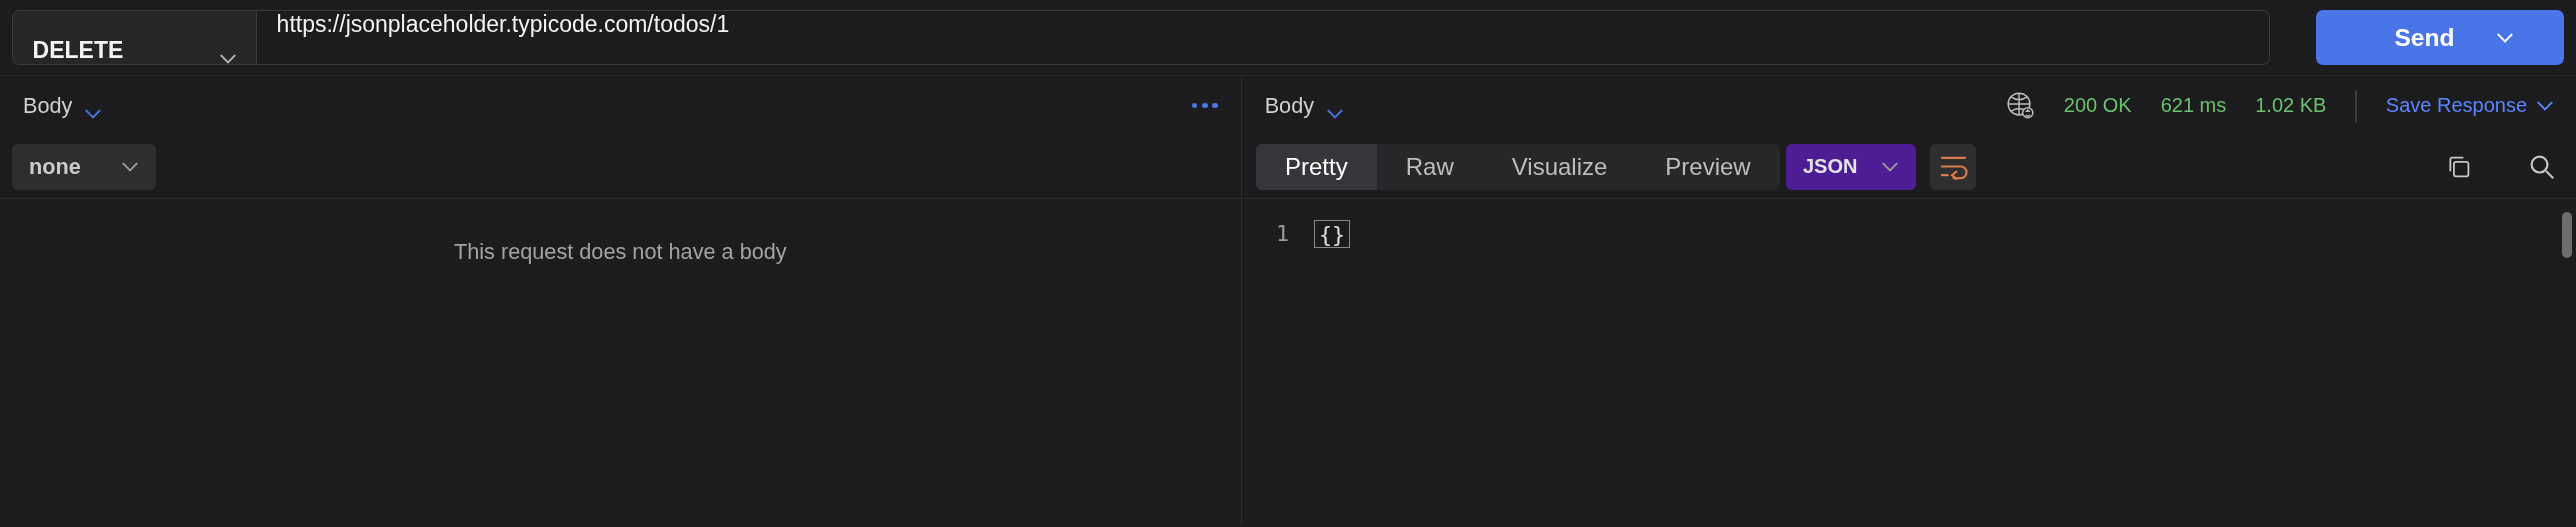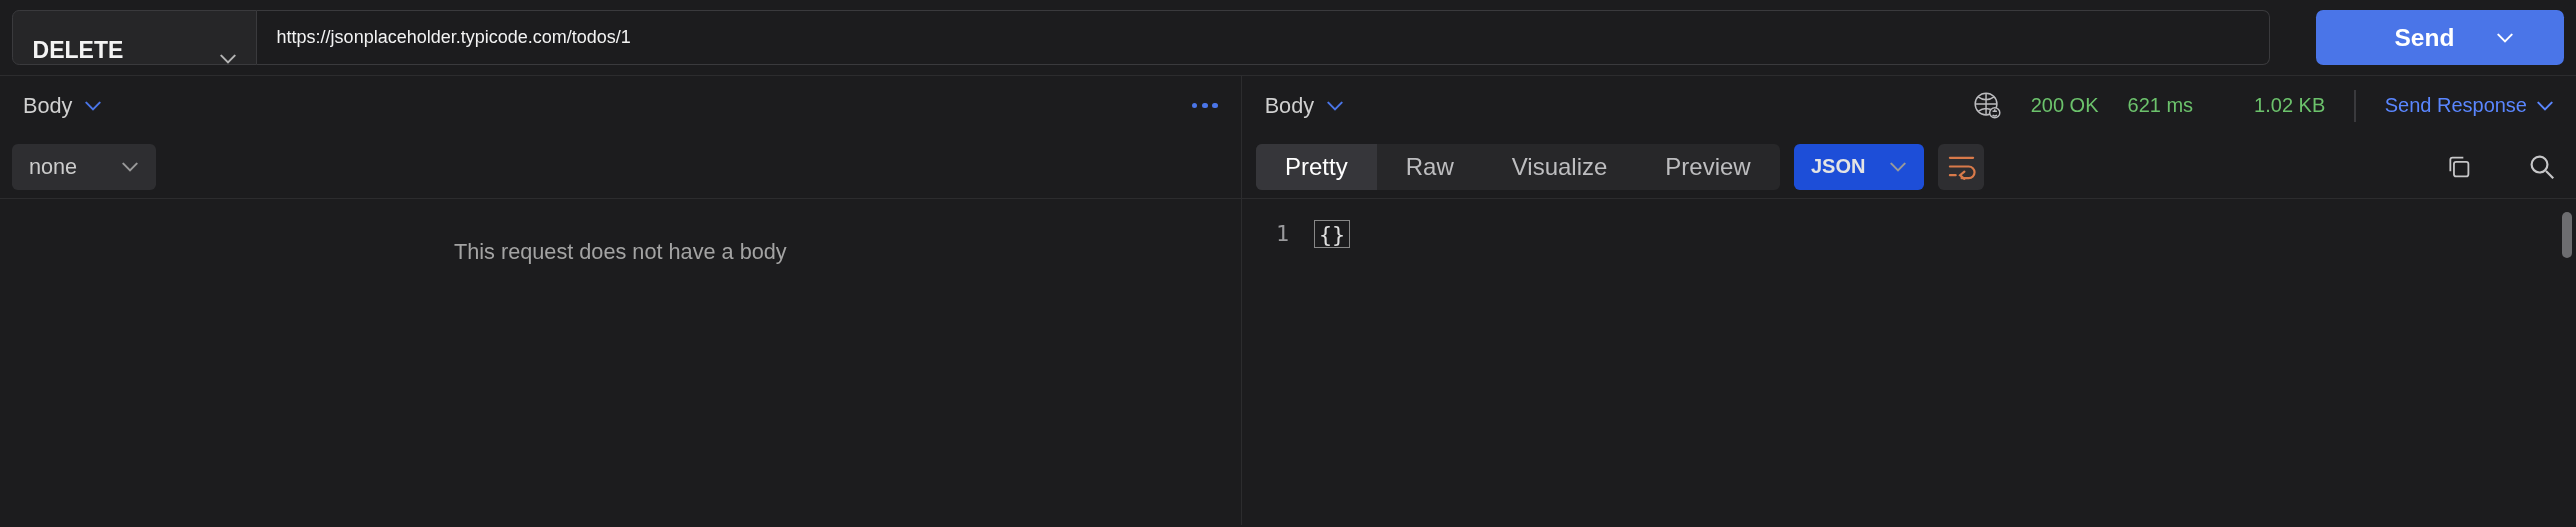--- a/index.html
+++ b/index.html
@@ -36,24 +36,23 @@
   }
   .method-select .chev { fill: #b5b5b5; }
   .url-input {
     flex: 1;
     height: 55px;
     border: 1.4px solid #3a3a3d;
     border-left: none;
     border-radius: 0 7.2px 7.2px 0;
     background: #1c1c1e;
     display: flex;
-    align-items: center;
     padding: 0 20px;
     color: #f3f3f3;
-    font-size: 18px;
+    font-size: 23px;
     font-weight: 400;
     margin-left: -11.6px;
   }
   .send-btn {
     height: 55px;
     min-width: 217px;
     background: #4a75e8;
     color: #ffffff;
     border-radius: 7.2px;
     display: flex;
@@ -84,21 +83,21 @@
 
   
   .tab-header {
     display: flex;
     align-items: center;
     height: 59px;
     padding: 0 23px;
   }
   .tab-item {
     display: flex;
-    align-items: center;
+    align-items: flex-end;
     gap: 13px;
     color: #d0d0d0;
     font-size: 21.7px;
     cursor: pointer;
   }
   .tab-item .chev { fill: #4a75e8; }
   .spacer { flex: 1; }
   .dots { display:flex; gap:4.3px; cursor:pointer; }
   .dots span { width:5.8px; height:5.8px; border-radius:50%; background:#4a75e8; }
 
@@ -115,20 +114,21 @@
     border-radius: 5.8px;
     height: 46px;
     min-width: 144px;
     display:flex;
     align-items:center;
     justify-content:space-between;
     padding: 0 17.3px;
     color:#cccccc;
     font-size:21.7px;
     cursor:pointer;
+    font-weight:bold;
   }
   .none-pill .chev { fill:#9a9a9a; }
   .no-body-msg {
     flex:1;
     display:flex;
     align-items:flex-start;
     justify-content:center;
     padding-top: 40px;
     color:#a3a3a3;
     font-size:21.7px;
@@ -137,21 +137,21 @@
   
   .resp-status-row {
     display:flex;
     align-items:center;
     height: 59px;
     padding: 0 23px;
     gap: 29px;
   }
   .status-green { color:#6cc26c; font-size:20px; white-space:nowrap; }
   .status-time  { color:#6cc26c; font-size:20px; white-space:nowrap; }
-  .status-size  { color:#6cc26c; font-size:20px; white-space:nowrap;margin-left:32px; }
+  .status-size  { color:#6cc26c; font-size:20px; white-space:nowrap; }
   .divider-v { width:1.4px; height:32px; background:#3a3a3d; }
   .save-resp { color:#5a86ff; font-size:20px; display:flex; align-items:center; gap:10px; cursor:pointer; white-space:nowrap; }
   .save-resp .chev { fill:#5a86ff; }
 
   
   .resp-toolbar {
     display:flex;
     align-items:center;
     height: 64px;
     padding: 0 14.4px;
@@ -169,22 +169,22 @@
     display:flex;
     align-items:center;
     justify-content:center;
     padding: 0 29px;
     color:#bdbdbf;
     font-size:24px;
     cursor:pointer;
   }
   .view-tab.active { background:#36363a; color:#ffffff; }
   .json-pill {
-    margin-left: 14px;
-    background:#1d4ed8;
+    margin-left: 6px;
+    background:#4c1d95;
     border-radius:5.8px;
     height:46px;
     min-width:130px;
     display:flex;
     align-items:center;
     justify-content:space-between;
     padding: 0 17.3px;
     color:#e4e4e4;
     font-size:20px;
     font-weight:700;
@@ -312,21 +312,21 @@
         <circle cx="18" cy="18" r="15"></circle>
         <path d="M3 18 H33 M18 3 V33 M7 8 Q18 16 29 8 M7 28 Q18 20 29 28"></path>
         <circle cx="30" cy="30" r="7" fill="#1c1c1e"></circle>
         <path d="M27 28 H33 M30 25 V27 M27 33 A4 4 0 0 0 33 33"></path>
       </svg>
       <span class="status-green">200 OK</span>
       <span class="status-time">621 ms</span>
       <span class="status-size">1.02 KB</span>
       <div class="divider-v"></div>
       <div class="save-resp">
-        <span>Send Response</span>
+        <span>Save Response</span>
         <svg class="chev" viewBox="0 0 24 14">
             <path d="M2 2 L12 12 L22 2" stroke="#5a86ff" stroke-width="3" fill="none" stroke-linecap="round"></path>
           </svg>
       </div>
     </div>
 
     <div class="resp-toolbar">
       <div class="view-tabs">
         <div class="view-tab active">
             <span>Pretty</span>

